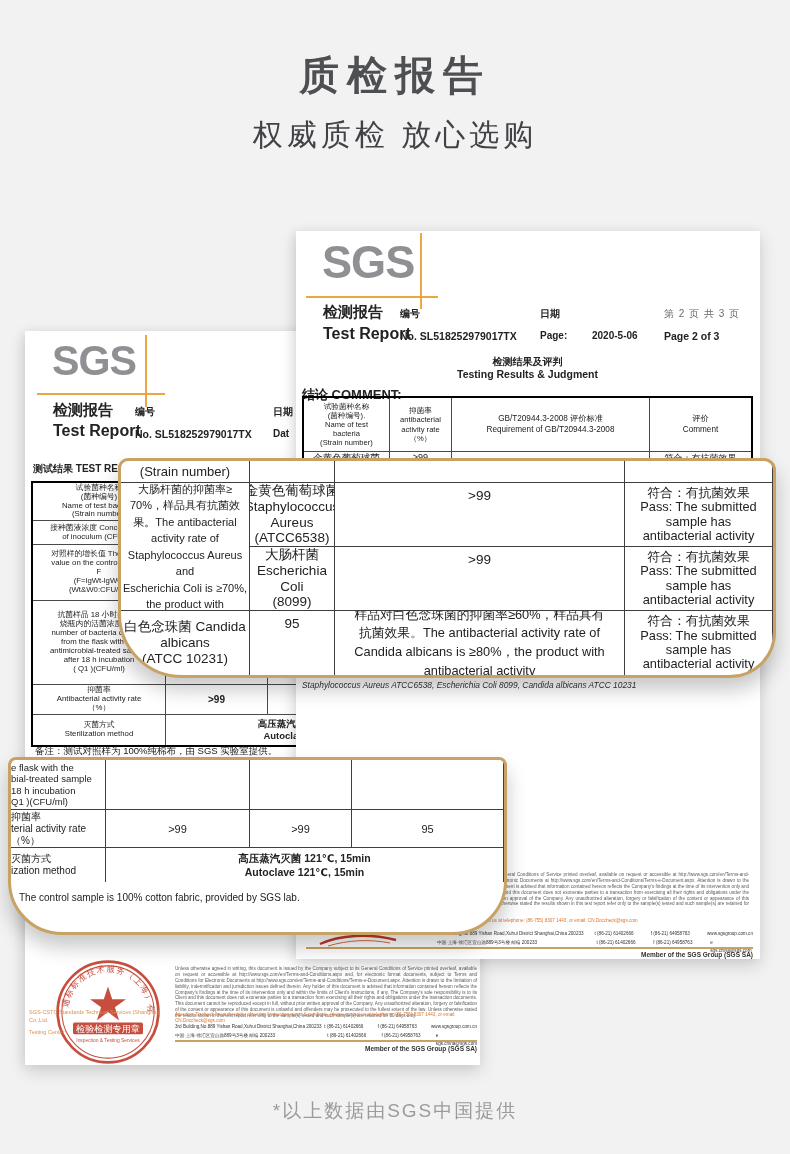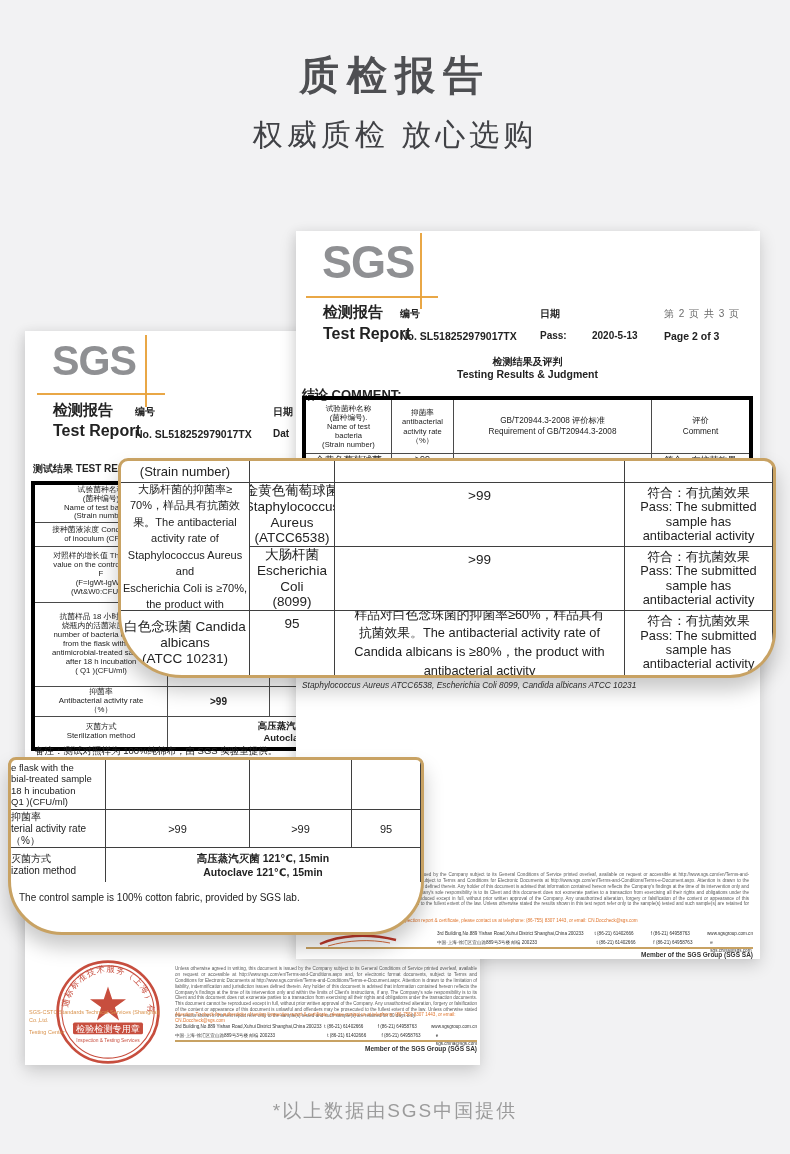--- a/index.html
+++ b/index.html
@@ -20,41 +20,41 @@
   .pre{white-space:pre-line;}
   .b{font-weight:bold;text-align:right;}
   .ctr{text-align:center;}
 
   
   .sgs-logo{font-weight:800;color:#8f9093;letter-spacing:-1px;transform:scaleX(.98);transform-origin:left;}
   .cross-h{background:rgba(232,162,60,.95);height:2px;}
   .cross-v{background:rgba(232,162,60,.95);width:2px;}
 
   
-  .rtable{border:4px solid #000000;box-sizing:border-box;}
+  .rtable{border:2px solid #000000;box-sizing:border-box;}
   .trow{display:flex;border-bottom:1px solid #4a4a4a;box-sizing:border-box;}
   .trow:last-child{border-bottom:none;}
   .tcell{border-right:1px solid #4a4a4a;box-sizing:border-box;display:flex;align-items:center;
          justify-content:center;text-align:center;overflow:hidden;}
   .tcell:last-child{border-right:none;}
 
   .tiny-legal{font-size:4.6px;line-height:1.28;color:#5c5c5c;text-align:justify;}
   .attention{font-size:4.6px;line-height:1.3;color:#e0762f;}
   .contact-row{display:flex;font-size:4.6px;color:#333;line-height:1.9;}
   .contact-row .c1{width:168px;}
   .contact-row .c2{width:60px;}
   .contact-row .c3{width:60px;}
   .tan-rule{height:2px;background:#c8a263;}
   .member{font-size:6.5px;font-weight:bold;color:#333;text-align:right;}
 
   
   .callout{position:absolute;background:#fff;border:3px solid #c8a263;box-sizing:border-box;
            overflow:hidden;box-shadow:0 12px 20px rgba(0,0,0,.22);z-index:4;}
   .callout-big{left:118px;top:458px;width:658px;height:220px;border-radius:10px 12px 46px 64px;}
-  .callout-small{left:8px;top:757px;width:416px;height:178px;border-radius:8px 8px 54px 54px;}
+  .callout-small{left:8px;top:757px;width:499px;height:178px;border-radius:8px 8px 54px 54px;}
 
   .cb-grid{position:absolute;inset:0;display:grid;grid-template-columns:129px 85px 290px 148px;
            grid-template-rows:22px 64px 64px 1fr;}
   .cs-grid{position:absolute;inset:0;display:grid;grid-template-columns:95px 144px 102px 1fr;
            grid-template-rows:50px 38px 34px 1fr;}
   .gcell{border-right:1px solid #3f3f3f;border-bottom:1px solid #3f3f3f;box-sizing:border-box;
          display:flex;align-items:center;justify-content:center;text-align:center;overflow:hidden;}
   .gcell.no-b{border-bottom:none;}
   .gcell.left{justify-content:flex-start;text-align:left;}
   .gcell.topal{align-items:flex-start;padding-top:5px;}
@@ -180,22 +180,22 @@
   <div class="paper paper-right">
     <div class="abs sgs-logo" style="left:26px;top:4px;font-size:46px;">SGS</div>
     <div class="abs cross-h" style="left:10px;top:65px;width:132px;"></div>
     <div class="abs cross-v" style="left:124px;top:2px;height:76px;"></div>
 
     <div class="abs b" style="left:27px;top:72px;font-size:15px;">检测报告</div>
     <div class="abs b" style="left:27px;top:94px;font-size:16px;">Test Report</div>
     <div class="abs b" style="left:104px;top:76px;font-size:10px;">编号</div>
     <div class="abs b" style="left:104px;top:99px;font-size:10.5px;">No. SL518252979017TX</div>
     <div class="abs b" style="left:244px;top:76px;font-size:10px;">日期</div>
-    <div class="abs b" style="left:244px;top:99px;font-size:10px;">Pass:</div>
-    <div class="abs b" style="left:296px;top:99px;font-size:10px;">2020-5-13</div>
+    <div class="abs b" style="left:244px;top:99px;font-size:10px;">Page:</div>
+    <div class="abs b" style="left:296px;top:99px;font-size:10px;">2020-5-06</div>
     <div class="abs" style="left:368px;top:76px;font-size:10px;color:#6b6b6b;letter-spacing:1px;">第 2 页 共 3 页</div>
     <div class="abs b" style="left:368px;top:99px;font-size:10.5px;">Page 2 of 3</div>
 
     <div class="abs b ctr" style="left:6px;top:137px;width:451px;font-size:10.5px;">Testing Results &amp; Judgment</div>
     <div class="abs b ctr" style="left:6px;top:124px;width:451px;font-size:10px;">检测结果及评判</div>
     <div class="abs b" style="left:6px;top:155px;font-size:13px;">结论 COMMENT:</div>
 
     <div class="abs rtable" style="left:6px;top:165px;width:451px;">
       <div class="trow" style="height:54px;">
         <div class="tcell pre" style="width:86px;font-size:7.6px;line-height:1.2;">试验菌种名称

